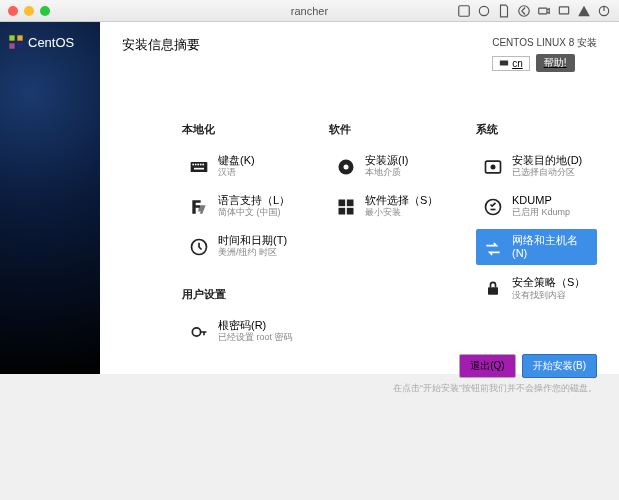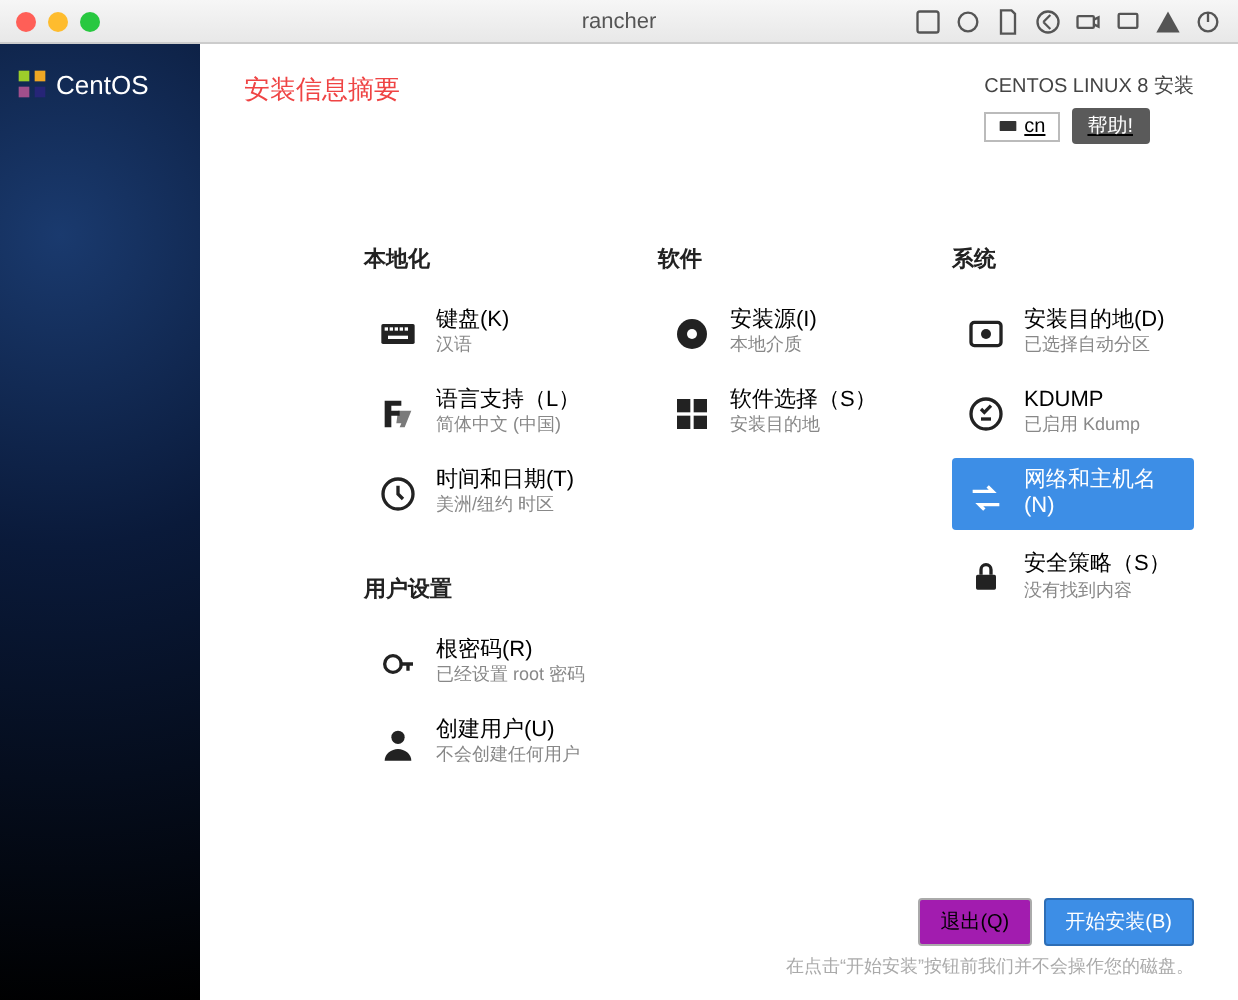--- a/index.html
+++ b/index.html
@@ -6,28 +6,28 @@
 body { background: #f0f0f0; width: 619px; height: 500px; overflow: hidden; }
 
 .titlebar { height: 22px; background: linear-gradient(#f6f6f6,#e8e8e8); border-bottom: 1px solid #ccc; display: flex; align-items: center; padding: 0 8px; position: relative; }
 .traffic { display: flex; gap: 6px; }
 .tl { width: 10px; height: 10px; border-radius: 50%; }
 .tl.r { background:#ff5f57; } .tl.y { background:#febc2e; } .tl.g { background:#28c840; }
 .titlebar-title { position:absolute; left:0; right:0; text-align:center; font-size:11px; color:#555; }
 .tray { margin-left:auto; display:flex; gap:6px; }
 .tray svg { width:14px; height:14px; fill:#555; }
 
-.installer { position:relative; width:619px; height:478px; background:#fff; display:flex; }
+.installer { position:relative; width:619px; height:352px; background:#fff; display:flex; }
 .sidebar { width:100px; background: radial-gradient(circle at 30% 20%, #1a3a6e 0%, #0a1a3a 40%, #000 100%); padding:12px 8px; }
 .brand { display:flex; align-items:center; gap:4px; color:#fff; font-size:13px; font-weight:500; }
 .brand svg { width:16px; height:16px; }
 
 .main { flex:1; padding: 14px 22px 10px 22px; display:flex; flex-direction:column; }
 .hdr { display:flex; justify-content:space-between; }
-.page-title { font-size:13px; color:#ef4444; }
+.page-title { font-size:13px; color:#000000; }
 .hdr-right { text-align:right; }
 .prod { font-size:10px; color:#444; margin-bottom:4px; }
 .lang-help { display:flex; gap:6px; align-items:center;text-decoration:underline; }
 .langbox { background:#fff; border:1px solid #bbb; padding:1px 6px; font-size:10px; display:flex; align-items:center; gap:3px; }
 .langbox svg { width:10px; height:10px; fill:#333; }
 .help-btn { background:#5a5a5a; color:#fff; font-size:10px; padding:2px 8px; border:none; border-radius:2px; }
 
 .cols { display:flex; margin-top:50px; gap:26px; padding-left:60px; }
 .col { flex:1; }
 .col h3 { font-size:11px; font-weight:600; margin-bottom:12px; color:#222; }
@@ -178,32 +178,20 @@
                   <circle cx="9" cy="12" r="5" fill="none" stroke="#222" stroke-width="2"></circle>
                   <path d="M13 12h8M18 12v4" stroke="#222" stroke-width="2"></path>
                 </svg>
               </div>
             <div class="spoke-txt">
                 <span class="spoke-title">根密码(R)</span>
                 <span class="spoke-sub">已经设置 root 密码</span>
               </div>
           </div>
 
-          <div class="spoke">
-            <div class="spoke-ico">
-                <svg viewBox="0 0 24 24">
-                  <circle cx="12" cy="8" r="4"></circle>
-                  <path d="M4 22c0-4 4-7 8-7s8 3 8 7z"></path>
-                </svg>
-              </div>
-            <div class="spoke-txt">
-                <span class="spoke-title">创建用户(U)</span>
-                <span class="spoke-sub">不会创建任何用户</span>
-              </div>
-          </div>
         </div>
       </div>
 
       <div class="col">
         <h3>软件</h3>
 
         <div class="spoke">
           <div class="spoke-ico">
               <svg viewBox="0 0 24 24">
                 <circle cx="12" cy="12" r="9"></circle>
@@ -220,21 +208,21 @@
           <div class="spoke-ico">
               <svg viewBox="0 0 24 24">
                 <rect x="3" y="3" width="8" height="8"></rect>
                 <rect x="13" y="3" width="8" height="8"></rect>
                 <rect x="3" y="13" width="8" height="8"></rect>
                 <rect x="13" y="13" width="8" height="8"></rect>
               </svg>
             </div>
           <div class="spoke-txt">
               <span class="spoke-title">软件选择（S）</span>
-              <span class="spoke-sub">安装目的地</span>
+              <span class="spoke-sub">最小安装</span>
             </div>
         </div>
       </div>
 
       <div class="col">
         <h3>系统</h3>
 
         <div class="spoke">
           <div class="spoke-ico">
               <svg viewBox="0 0 24 24">

